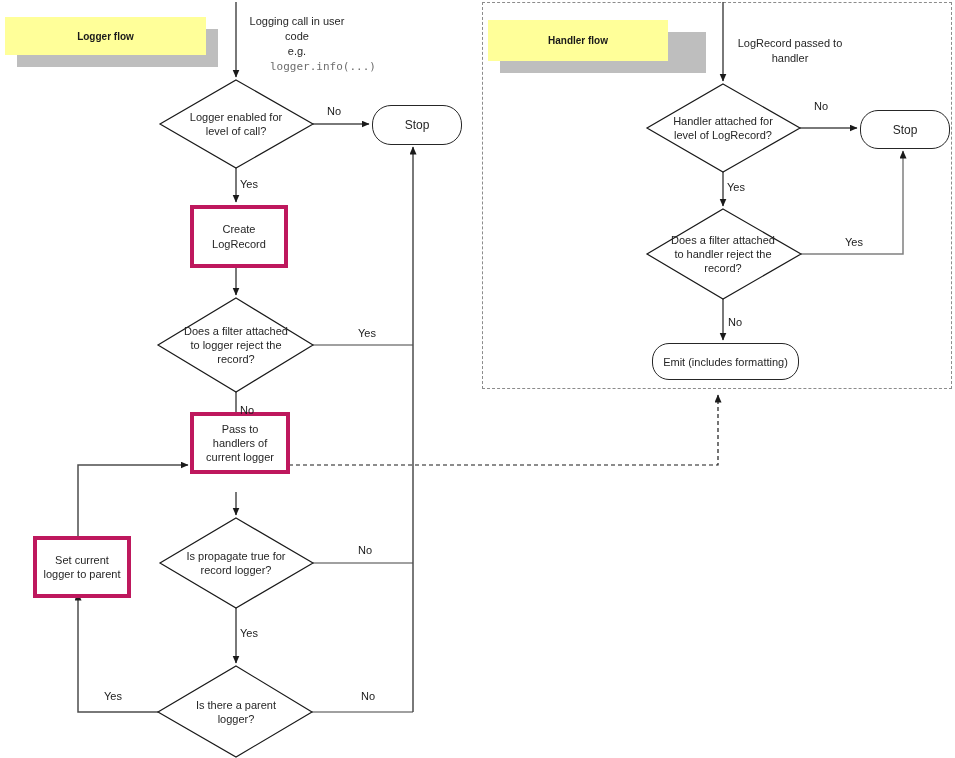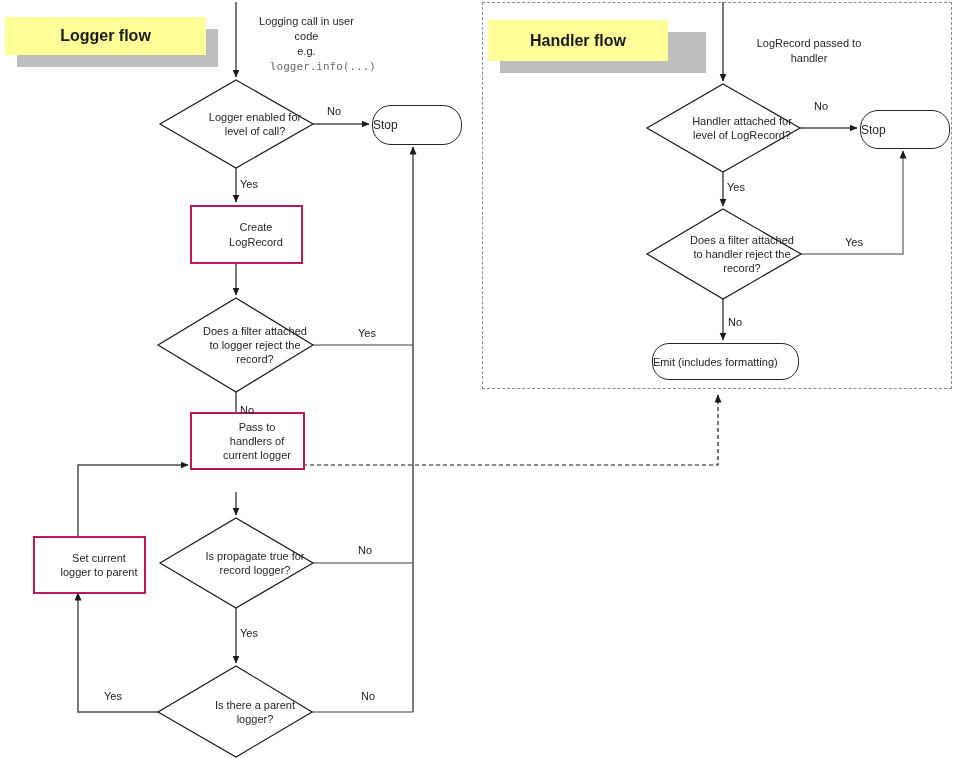--- a/index.html
+++ b/index.html
@@ -2,35 +2,35 @@
 <html><head>
 <meta charset="utf-8">
 <style>
   html,body{margin:0;padding:0;background:#ffffff;}
   .canvas{
     position:relative;width:955px;height:758px;overflow:hidden;
     font-family:"Liberation Sans",sans-serif;color:#262626;background:#ffffff;
   }
   svg.wires{position:absolute;left:0;top:0;width:955px;height:758px;}
   .abs{position:absolute;}
-  .multiline{white-space:pre-line;padding-left:19px;}
+  .multiline{white-space:pre-line;}
   
   .section-label-shadow{background:#bebebe;}
   .section-label{
     background:#ffff99;border:0;display:flex;align-items:center;justify-content:center;
-    font-weight:bold;font-size:16px;color:#1a1a1a;
+    font-weight:bold;font-size:10px;color:#1a1a1a;
   }
   
   .proc{
-    background:#ffffff;border:2px solid #be185d;display:flex;align-items:center;justify-content:center;
+    background:#ffffff;border:4px solid #be185d;display:flex;align-items:center;justify-content:center;
     text-align:center;font-size:11px;line-height:1.3;
   }
   
   .stadium{
-    background:#ffffff;border:1.5px solid #262626;display:flex;align-items:center;justify-content:flex-start;
+    background:#ffffff;border:1.5px solid #262626;display:flex;align-items:center;justify-content:center;
     font-size:12px;
   }
   
   .node-text{
     display:flex;align-items:center;justify-content:center;text-align:center;
     font-size:11px;line-height:1.3;pointer-events:none;
   }
   .edge-label{font-size:11px;color:#1a1a1a;}
   .entry-note{text-align:center;font-size:11px;line-height:1.35;}
   .entry-code{

